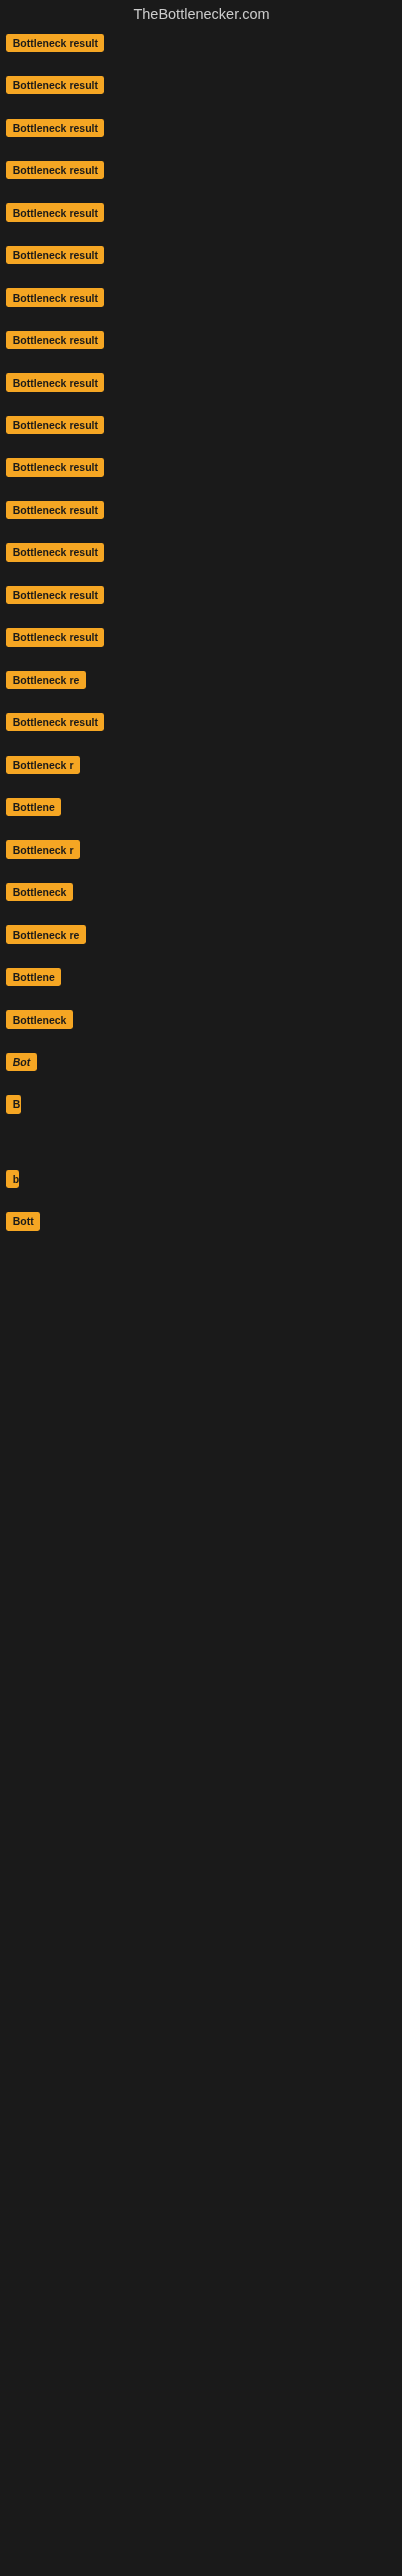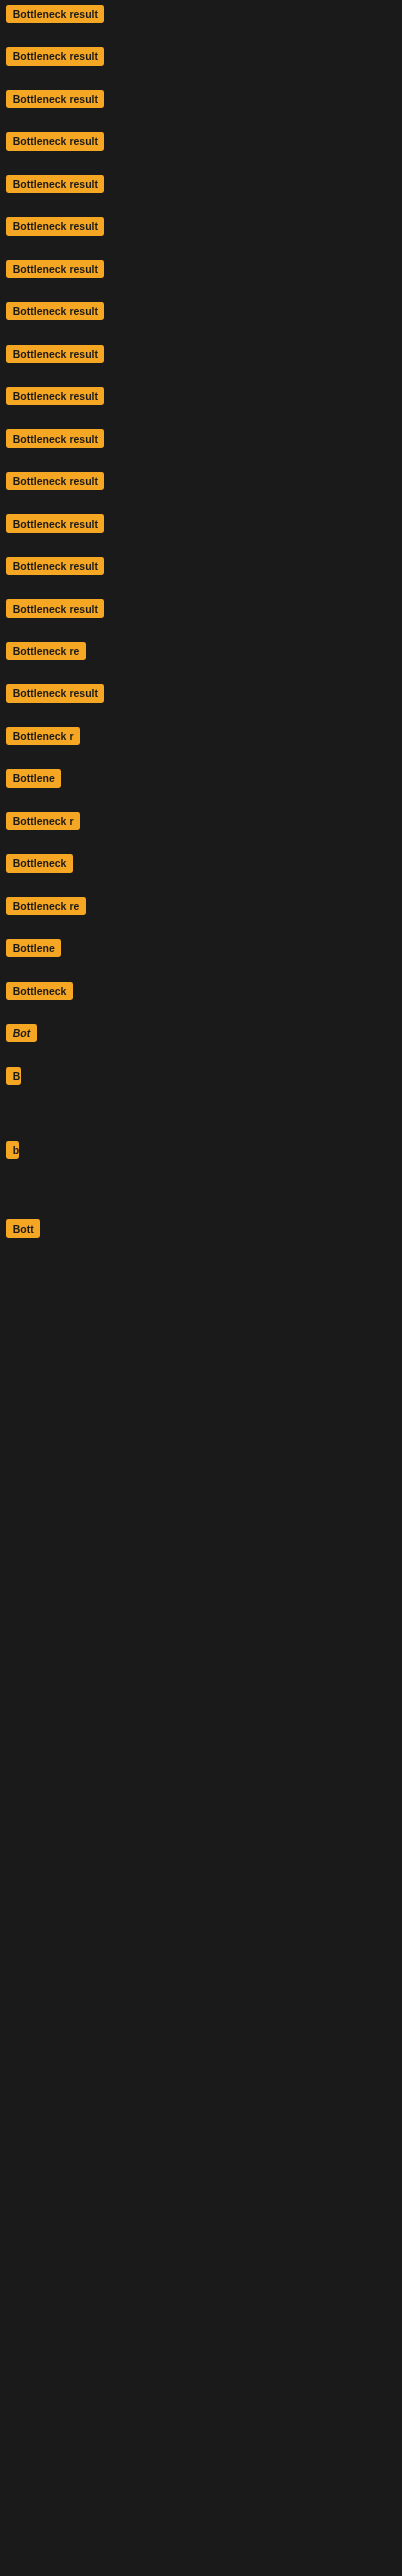--- a/index.html
+++ b/index.html
@@ -43,20 +43,21 @@
     }
 
     .section {
       padding: 4.8px 0;
     }
   </style>
 </head>
 <body>
 
 <div>
+  <div class="site-title">TheBottlenecker.com</div>
 
   <div id="items-container">
       <div class="section">
         <div class="bottleneck-item">
           <span class="bottleneck-badge" style="max-width: 117px;">Bottleneck result</span>
         </div>
       </div>
       <div class="section">
         <div class="bottleneck-item">
           <span class="bottleneck-badge" style="max-width: 117px;">Bottleneck result</span>
@@ -183,21 +184,21 @@
         </div>
       </div>
       <div class="section" style="height: 32px;"></div>
       <div class="section">
         <div class="bottleneck-item">
           <span class="bottleneck-badge" style="max-width: 8px;">b</span>
         </div>
       </div>
       <div class="section">
         <div class="bottleneck-item">
-          <span class="bottleneck-badge" style="max-width: 35px; margin-top: 36px;">Bott</span>
+          <span class="bottleneck-badge" style="max-width: 35px;">Bott</span>
         </div>
       </div>
       <div class="section" style="height: 32px;"></div>
       <div class="section" style="height: 32px;"></div>
       <div class="section" style="height: 32px;"></div>
       <div class="section" style="height: 32px;"></div>
       <div class="section" style="height: 32px;"></div>
     </div>
 </div>
 

